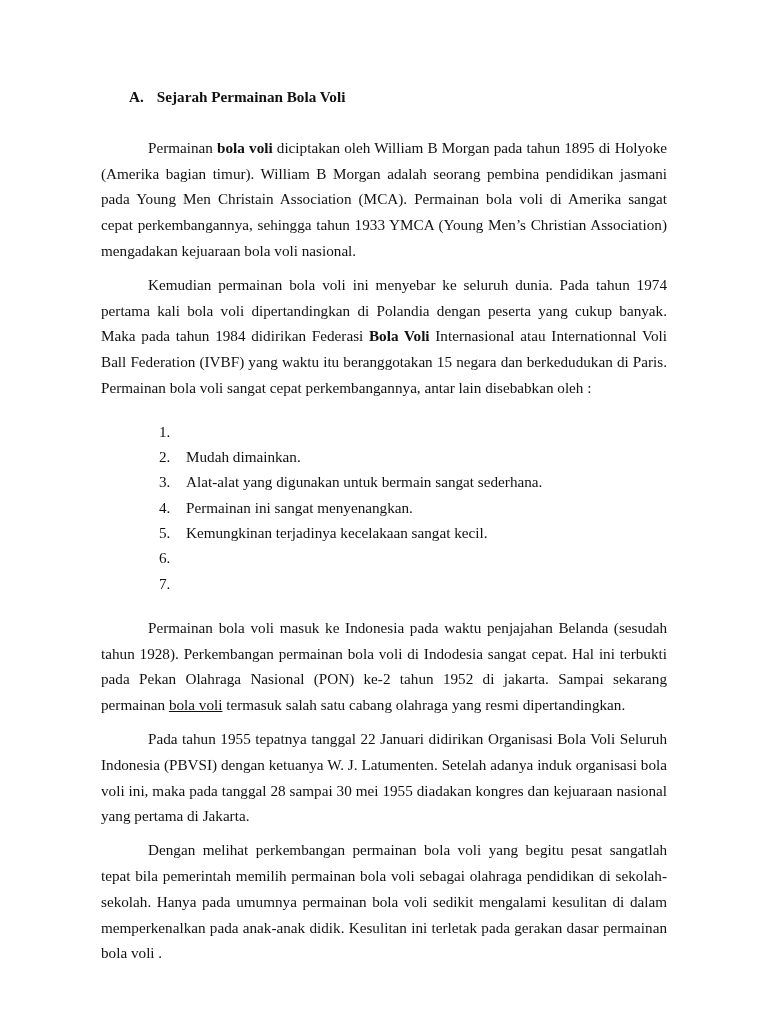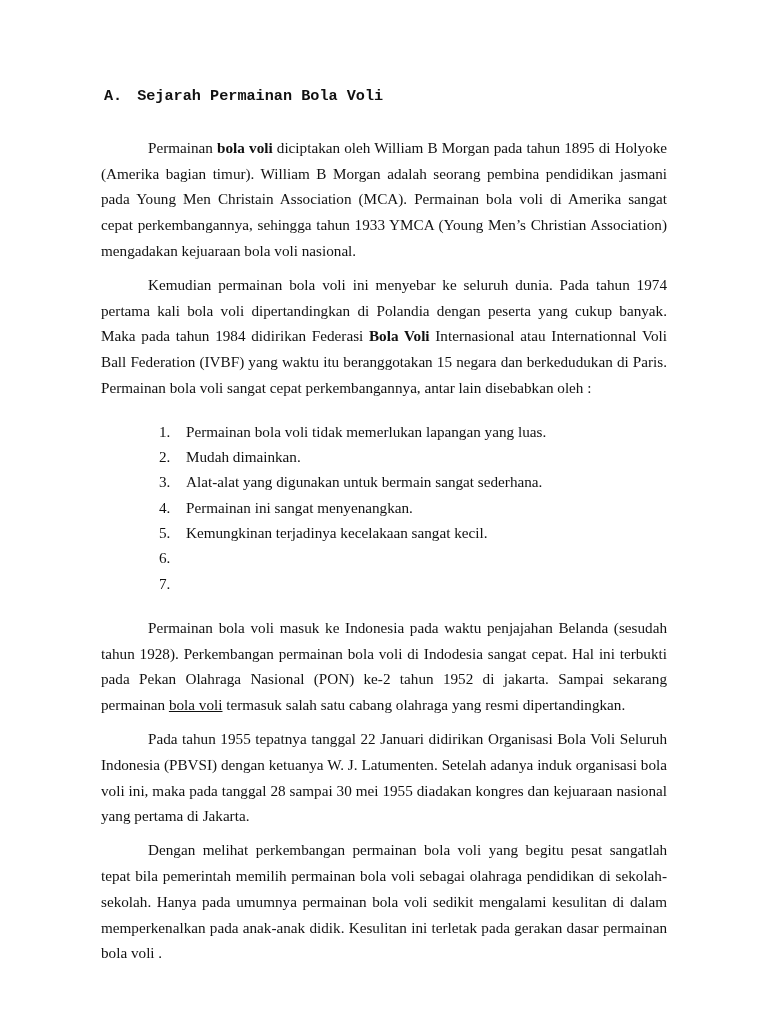--- a/index.html
+++ b/index.html
@@ -2,21 +2,21 @@
 <html><head>
 <meta charset="utf-8">
 <style>
   html, body { margin: 0; padding: 0; background: #ffffff; }
   body { width: 768px; height: 1024px; position: relative; overflow: hidden; }
   .page {
     position: absolute; left: 93px; top: 84px; width: 582px;
     font-family: "Liberation Serif", serif; font-size: 15.2px; color: #111;
     line-height: 25.8px;
   }
-  .heading { font-weight: bold; margin-left: 11px; margin-bottom: 25px; font-family: Liberation Mono, monospace; }
+  .heading { font-weight: bold; margin-left: 36px; margin-bottom: 25px; }
   .heading .num { display: inline-block; width: 24px; }
   p { margin: 8px; text-align: justify; text-indent: 47px; }
   .list { margin: 18px 0 19px 0; padding: 0; list-style: none; line-height: 25.3px; }
   .list li { display: flex; padding-left: 66px; }
   .list .n { width: 27px; }
   b { font-weight: bold; }
   u { text-decoration: underline; }
 </style>
 </head>
 <body>
@@ -27,21 +27,20 @@
     <span>Sejarah Permainan Bola Voli</span>
   </div>
 
   <p><span>Permainan </span><b>bola voli</b><span>  diciptakan oleh William B Morgan pada tahun 1895 di Holyoke (Amerika bagian timur). William B Morgan adalah seorang pembina pendidikan jasmani pada Young Men Christain Association (MCA). Permainan bola voli di Amerika sangat cepat perkembangannya, sehingga tahun 1933 YMCA (Young Men’s Christian Association) mengadakan kejuaraan bola voli  nasional.</span></p>
 
   <p><span>Kemudian permainan bola voli  ini menyebar ke seluruh dunia. Pada tahun 1974 pertama kali bola voli  dipertandingkan di Polandia dengan peserta yang cukup banyak. Maka pada tahun 1984 didirikan Federasi </span><b>Bola Voli</b><span>  Internasional atau Internationnal Voli  Ball Federation (IVBF) yang waktu itu beranggotakan 15 negara dan berkedudukan di Paris. Permainan bola voli  sangat cepat perkembangannya, antar lain disebabkan oleh :</span></p>
 
   <ol class="list">
     <li>
         <span class="n">1.</span>
-        <span>Permainan bola voli  tidak memerlukan lapangan yang luas.</span>
       </li>
     <li>
         <span class="n">2.</span>
         <span>Mudah dimainkan.</span>
       </li>
     <li>
         <span class="n">3.</span>
         <span>Alat-alat yang digunakan untuk bermain sangat sederhana.</span>
       </li>
     <li>

